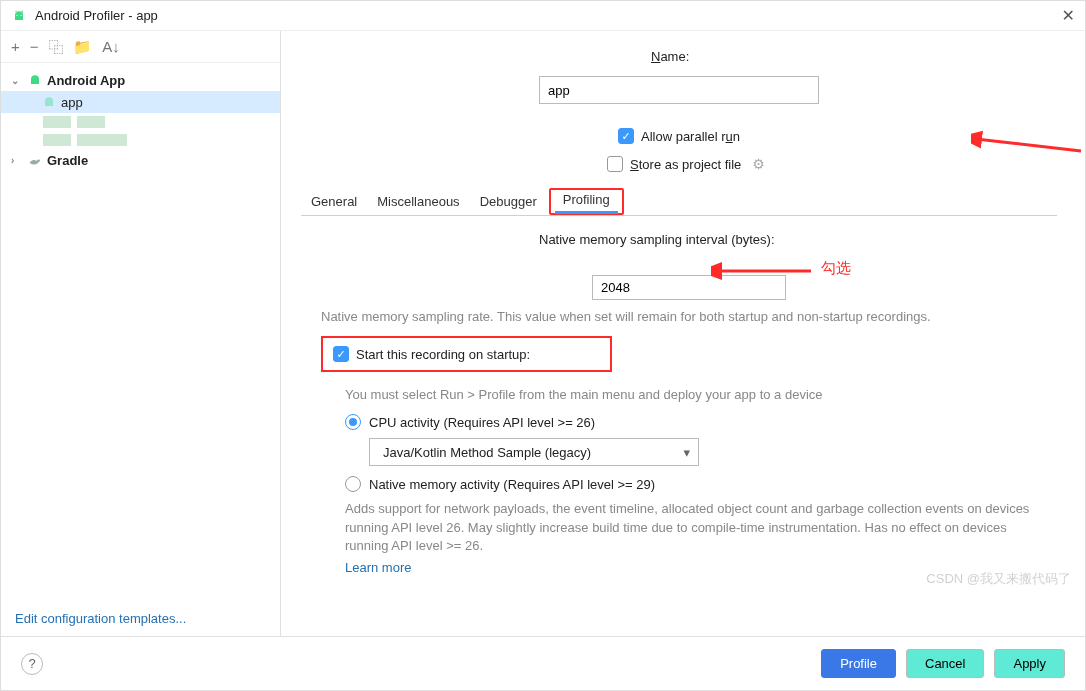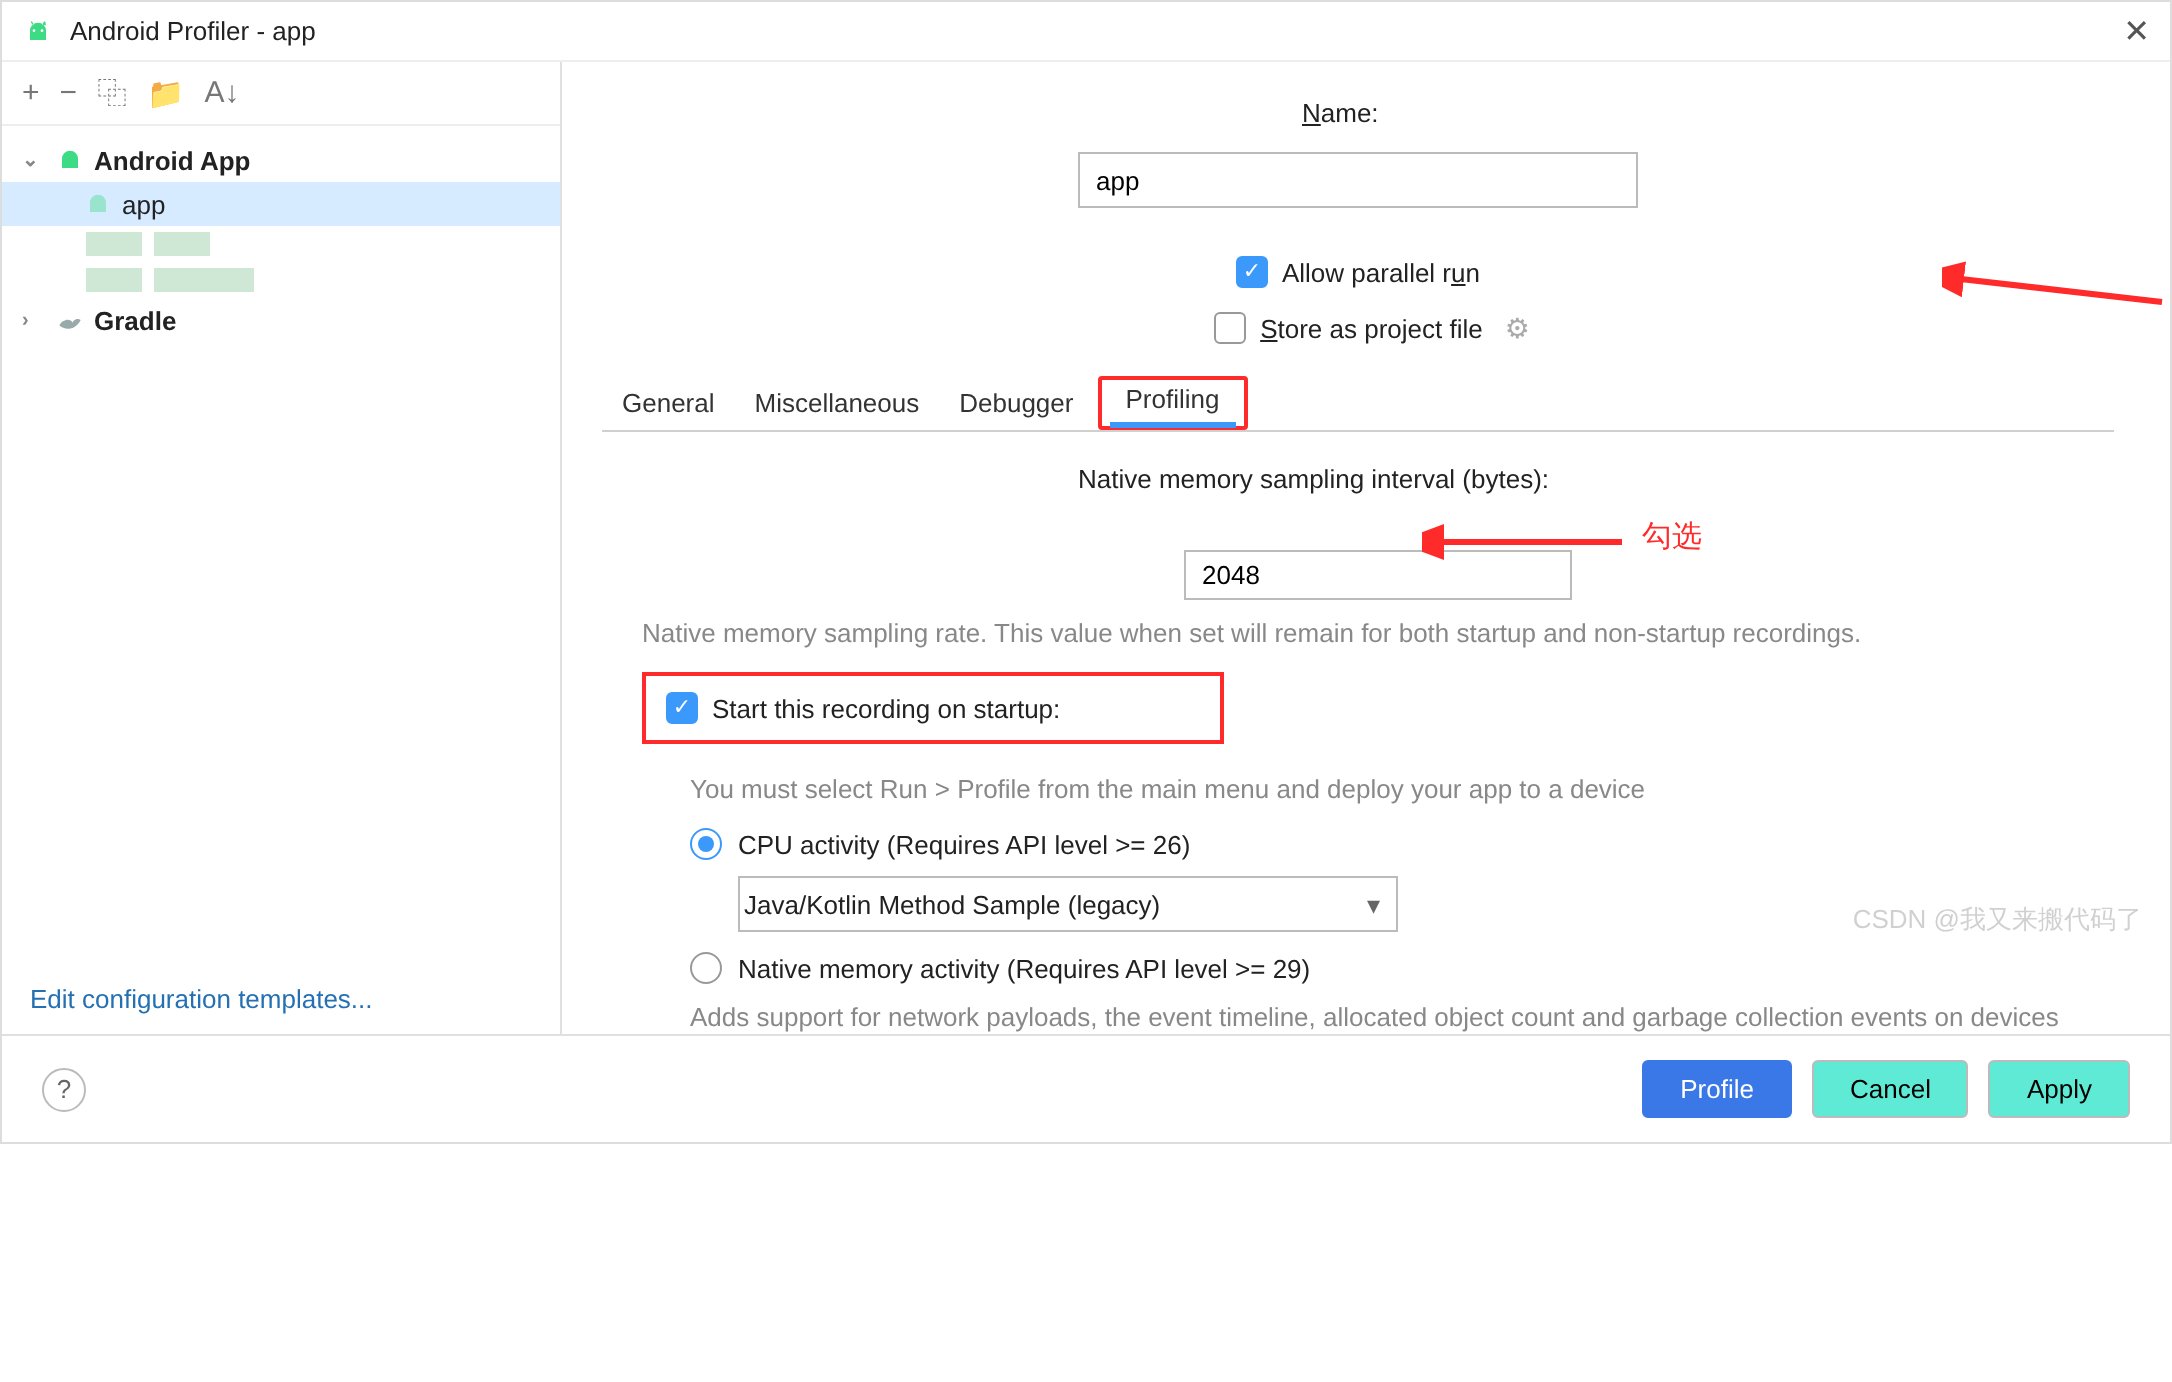--- a/index.html
+++ b/index.html
@@ -1,17 +1,17 @@
 <!DOCTYPE html>
 <html><head>
 <meta charset="utf-8">
 <style>
 * { box-sizing: border-box; font-family: -apple-system, "Segoe UI", Arial, sans-serif; font-size: 13px; }
 body { margin: 0; background: #fff; color: #222; }
-.window { width: 1086px; height: 572px; display: flex; flex-direction: column; border: 1px solid #ddd; }
+.window { width: 1086px; height: 691px; display: flex; flex-direction: column; border: 1px solid #ddd; }
 .titlebar { height: 30px; display: flex; align-items: center; padding: 0 10px; border-bottom: 1px solid #eee; }
 .title-icon { width: 16px; height: 16px; margin-right: 8px; }
 .title-text { flex: 1; }
 .close-x { font-size: 16px; color: #555; cursor: pointer; }
 .body { flex: 1; display: flex; overflow: hidden; }
 .sidebar { width: 280px; border-right: 1px solid #e0e0e0; display: flex; flex-direction: column; }
 .toolbar { display: flex; align-items: center; gap: 10px; padding: 6px 10px; color: #777; border-bottom: 1px solid #eee; height: 32px; }
 .toolbar .tb { cursor: pointer; font-size: 15px; }
 .tree { flex: 1; padding: 6px 0; }
 .tree-row { display: flex; align-items: center; padding: 3px 10px; gap: 4px; cursor: pointer; }
@@ -40,21 +40,21 @@
 .field-row { display: flex; align-items: center; gap: 28px; margin-bottom: 8px; flex-direction: column; }
 .field-label { min-width: 300px; }
 .input-num { border: 1px solid #bbb; padding: 4px 8px; height: 28px; flex: 1; max-width: 420px; }
 .help { color: #888; margin: 6px 0 10px 0; line-height: 1.4; max-width: 700px; }
 .startup-box { border: 2px solid #ff2a2a; display: inline-flex; align-items: center; padding: 8px 80px 8px 10px; margin-bottom: 10px; }
 .sub { padding-left: 24px; }
 .radio-row { display: flex; align-items: center; gap: 8px; margin: 8px 0; }
 .radio { width: 16px; height: 16px; border: 1px solid #999; border-radius: 50%; display: flex; align-items: center; justify-content: center; }
 .radio.checked { border-color:#3b99fc; }
 .radio.checked::after { content: ""; width: 8px; height: 8px; background: #3b99fc; border-radius: 50%; }
-.select { border: 1px solid #bbb; padding: 4px 28px 4px 2px; height: 28px; width: 330px; background: #fff; position: relative; display: flex; align-items: center; margin: 6px 0 10px 0; }
+.select { border: 1px solid #bbb; padding: 4px 28px 4px 13px; height: 28px; width: 330px; background: #fff; position: relative; display: flex; align-items: center; margin: 6px 0 10px 0; }
 .select::after { content: "▾"; position: absolute; right: 8px; color: #666; }
 .footer { border-top: 1px solid #e0e0e0; padding: 12px 20px; display: flex; align-items: center; gap: 10px; }
 .help-btn { width: 22px; height: 22px; border: 1px solid #bbb; border-radius: 50%; display: flex; align-items: center; justify-content: center; color: #666; cursor: pointer; }
 .footer .spacer { flex: 1; }
 .btn { border: 1px solid #bbb; background: #5eead4; padding: 6px 18px; border-radius: 3px; cursor: pointer; }
 .btn.primary { background: #3b78e7; color: #fff; border-color: #3b78e7; }
 .watermark { position: absolute; right: 14px; bottom: 48px; color: rgba(120,120,120,0.35); font-size: 13px; }
 svg.arrow-red { position: absolute; }
 .annot { position: absolute; color: #ff2a2a; font-size: 15px; }
 .pix { display: inline-block; width: 28px; height: 12px; background: #cfe8d6; margin-left: 2px; vertical-align: middle;}

